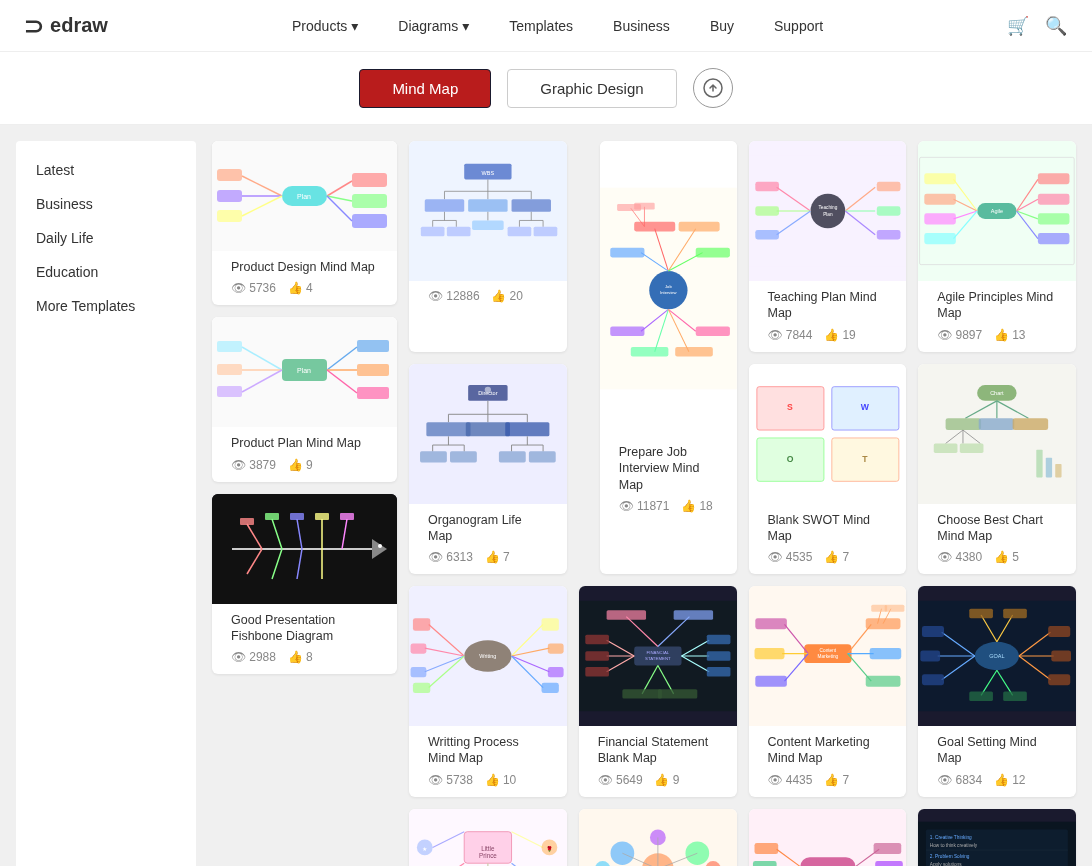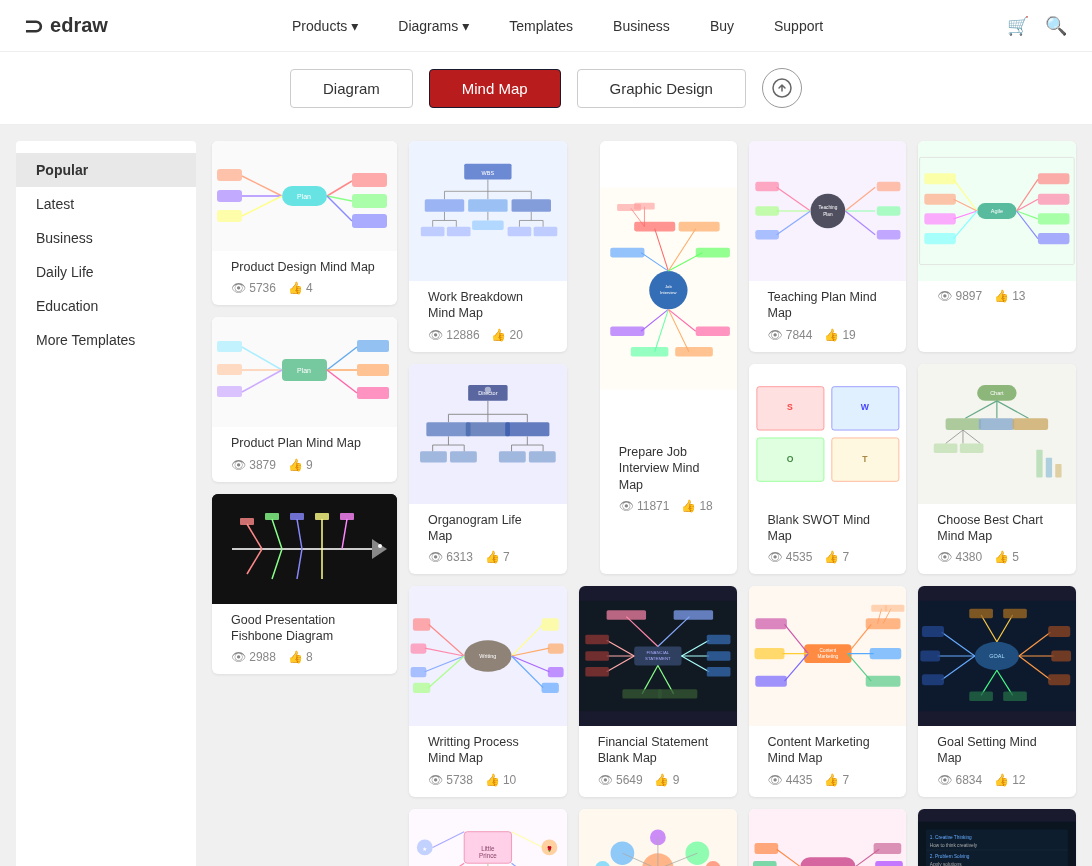--- a/index.html
+++ b/index.html
@@ -165,35 +165,33 @@
     <a href="#">Buy</a>
     <a href="#">Support</a>
   </nav>
   <div class="header-icons">
     <span>🛒</span>
     <span>🔍</span>
   </div>
 </header>
 
 <div class="tab-bar">
-  <button class="tab-btn">Diagram</button>
   <button class="tab-btn active">Mind Map</button>
   <button class="tab-btn">Graphic Design</button>
   <div class="upload-btn">
     <svg width="20" height="20" viewBox="0 0 20 20" fill="none">
       <circle cx="10" cy="10" r="9" stroke="#666" stroke-width="1.5"></circle>
       <path d="M10 13V7M7 10l3-3 3 3" stroke="#666" stroke-width="1.5" stroke-linecap="round"></path>
     </svg>
   </div>
 </div>
 
 <div style="display:flex; padding: 16px; gap: 16px; background: #f0f0f0; min-height: calc(100vh - 110px);">
 
   <div class="sidebar">
-    <div class="sidebar-item active">Popular</div>
     <div class="sidebar-item">Latest</div>
     <div class="sidebar-item">Business</div>
     <div class="sidebar-item">Daily Life</div>
     <div class="sidebar-item">Education</div>
     <div class="sidebar-item">More Templates</div>
   </div>
 
   <div style="flex:1; display:flex; gap:12px;">
 
     <div style="width:185px; flex-shrink:0; display:flex; flex-direction:column; gap:12px;">
@@ -323,21 +321,20 @@
             <rect x="80" y="82" width="40" height="12" rx="2" fill="#99ccff" opacity="0.7"></rect>
             <line x1="155" y1="71" x2="155" y2="82" stroke="#888" stroke-width="1"></line>
             <line x1="140" y1="82" x2="170" y2="82" stroke="#888" stroke-width="1"></line>
             <line x1="140" y1="82" x2="140" y2="90" stroke="#888" stroke-width="1"></line>
             <line x1="170" y1="82" x2="170" y2="90" stroke="#888" stroke-width="1"></line>
             <rect x="125" y="90" width="30" height="12" rx="2" fill="#aabbff" opacity="0.7"></rect>
             <rect x="158" y="90" width="30" height="12" rx="2" fill="#aabbff" opacity="0.7"></rect>
           </svg>
         </div>
         <div class="card-info">
-          <div class="card-title">Work Breakdown Mind Map</div>
           <div class="card-stats">
             <span><span>👁</span> 12886</span>
             <span><span>👍</span> 20</span>
           </div>
         </div>
       </div>
 
       <div class="card" style="grid-row: span 2; margin-left: 21px;">
         <div class="card-thumb" style="background:#fff; height:295px;">
           <svg viewBox="0 0 200 295" xmlns="http://www.w3.org/2000/svg">
@@ -429,20 +426,21 @@
             <rect x="8" y="22" width="40" height="14" rx="3" fill="#ff8" opacity="0.7"></rect>
             <line x1="75" y1="70" x2="45" y2="55" stroke="#fa8" stroke-width="1.5"></line>
             <rect x="8" y="48" width="40" height="14" rx="3" fill="#fa8" opacity="0.7"></rect>
             <line x1="75" y1="70" x2="45" y2="80" stroke="#f8f" stroke-width="1.5"></line>
             <rect x="8" y="73" width="40" height="14" rx="3" fill="#f8f" opacity="0.7"></rect>
             <line x1="75" y1="70" x2="45" y2="105" stroke="#8ff" stroke-width="1.5"></line>
             <rect x="8" y="98" width="40" height="14" rx="3" fill="#8ff" opacity="0.7"></rect>
           </svg>
         </div>
         <div class="card-info">
+          <div class="card-title">Agile Principles Mind Map</div>
           <div class="card-stats">
             <span><span>👁</span> 9897</span>
             <span><span>👍</span> 13</span>
           </div>
         </div>
       </div>
 
       <div class="card">
         <div class="card-thumb" style="background:#eef; height:140px;">
           <svg viewBox="0 0 200 140" xmlns="http://www.w3.org/2000/svg">

